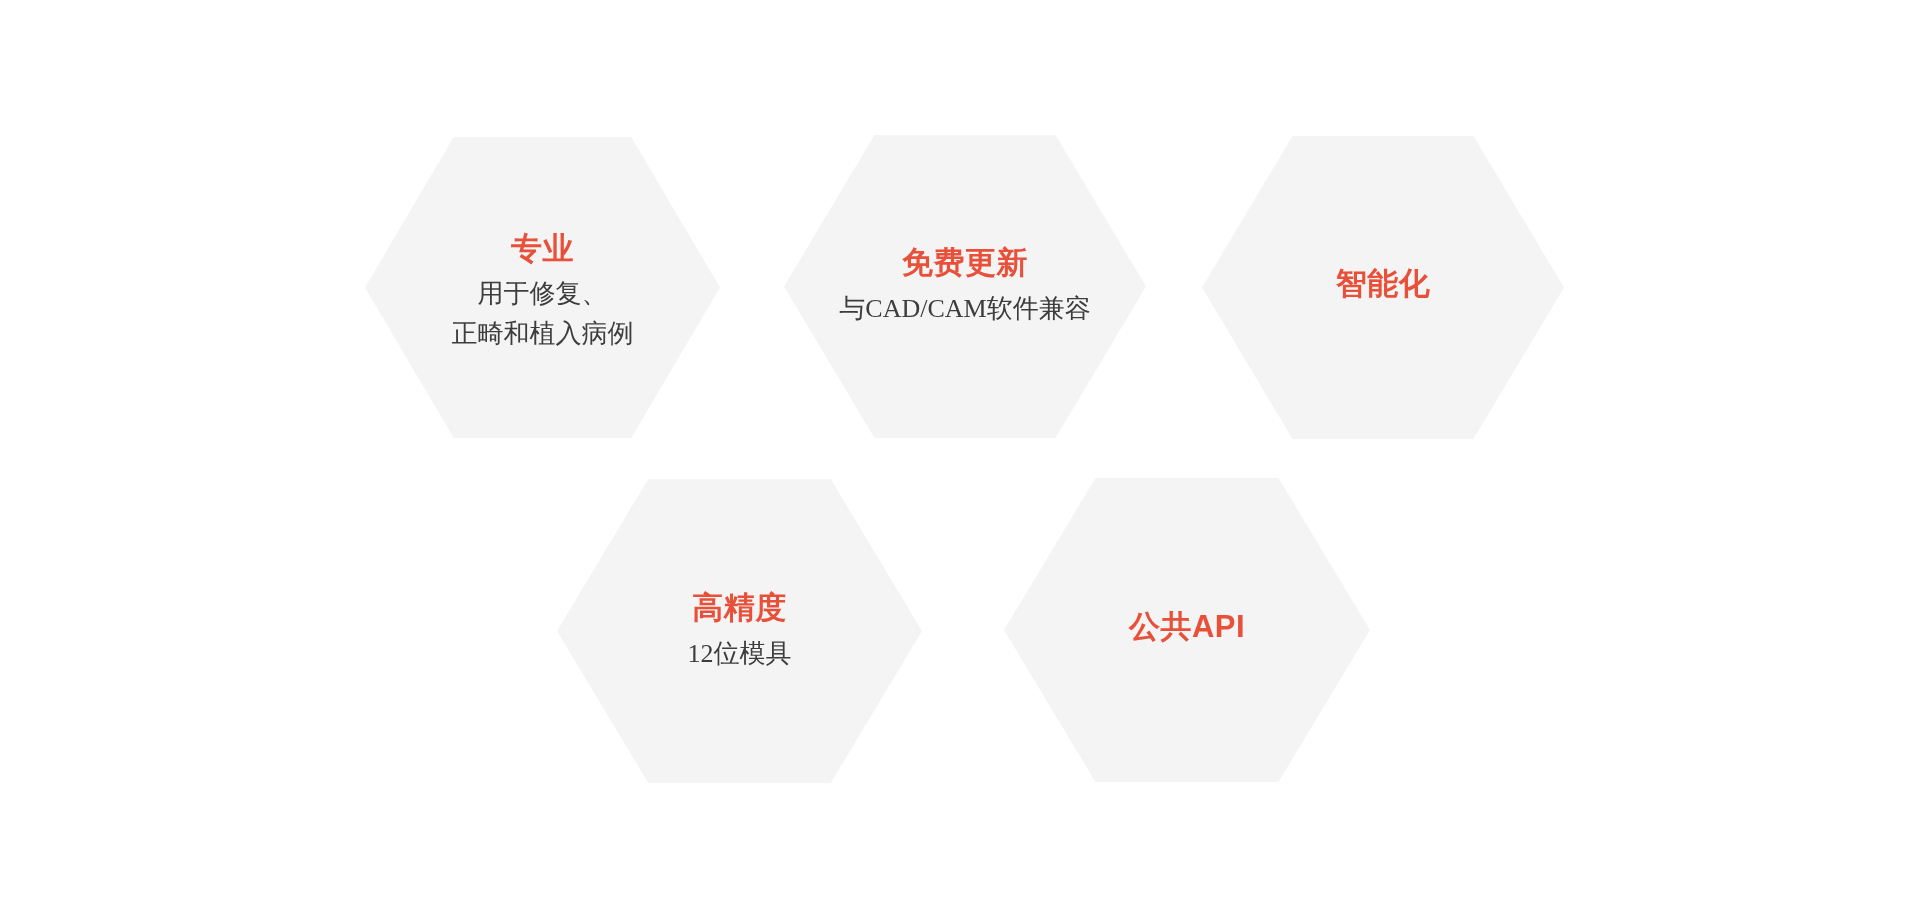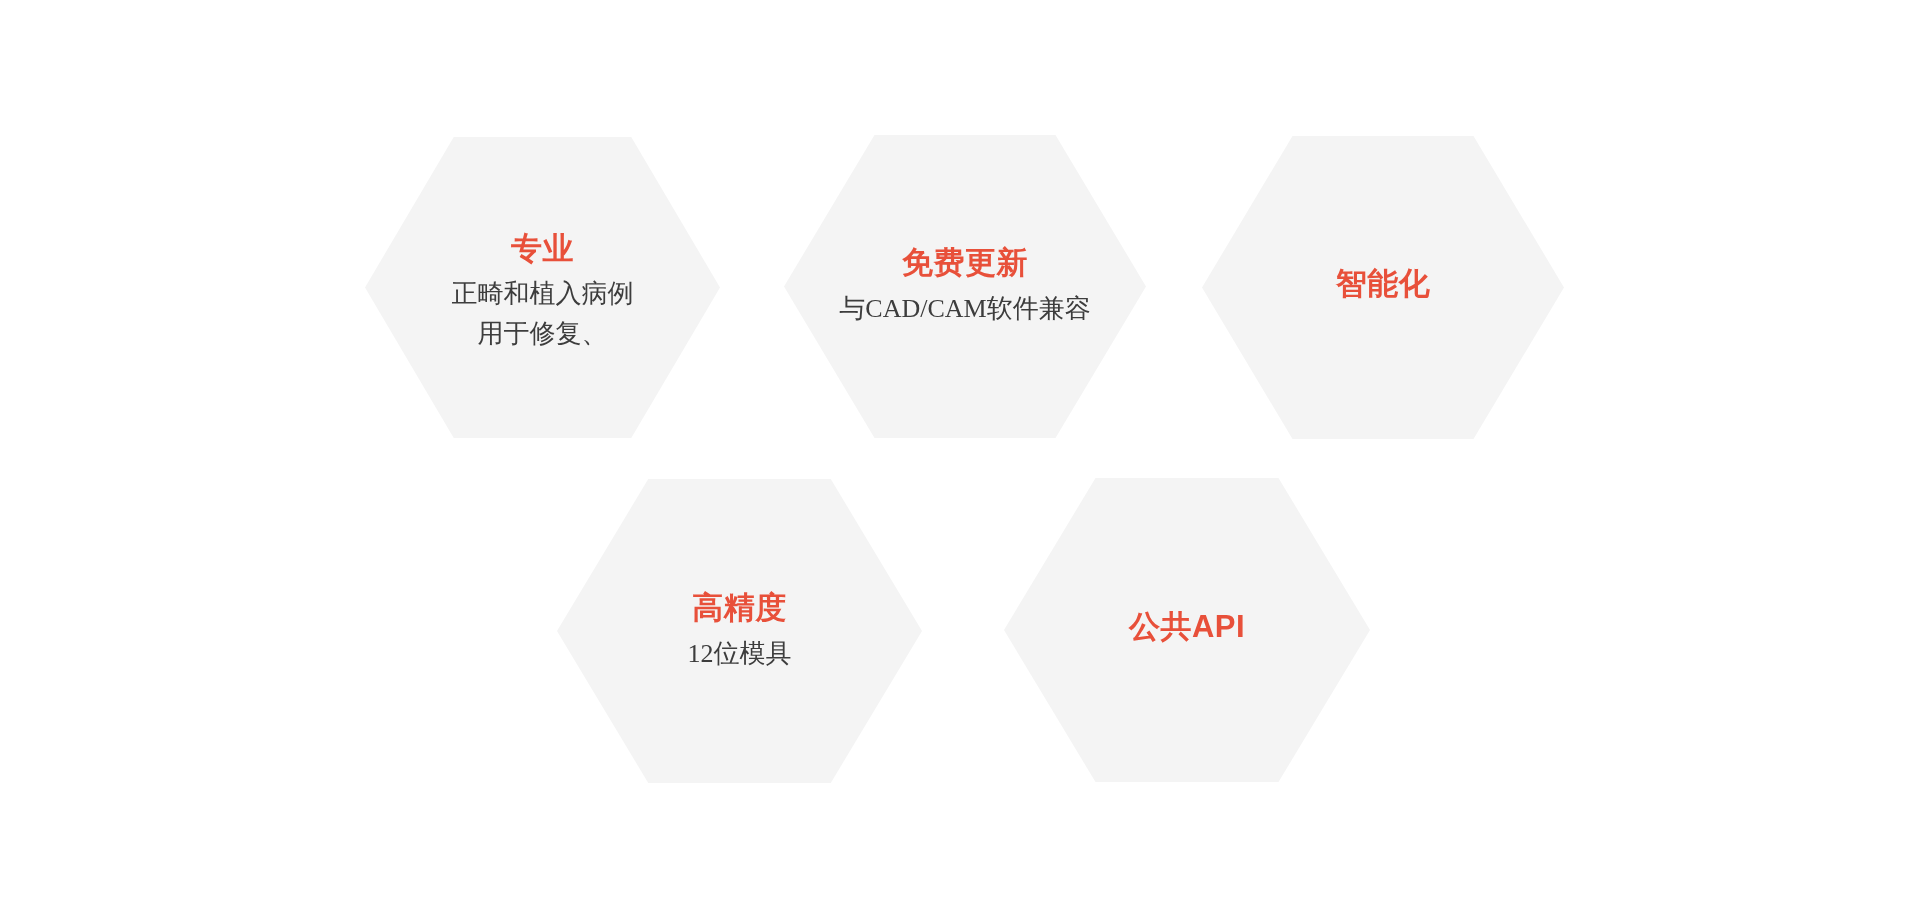--- a/index.html
+++ b/index.html
@@ -59,22 +59,22 @@
   
 </style>
 </head>
 <body>
 
 <div id="stage">
 
   <div class="hex" style="left:365px; top:137px; width:355px; height:301px; background:#f4f4f4;">
     <div class="hex-title" style="color:#e8503a;margin-top:8px;">专业</div>
     <div class="hex-body">
+      <span class="ln">用于修复、</span>
       <span class="ln">正畸和植入病例</span>
-      <span class="ln">用于修复、</span>
     </div>
   </div>
 
   <div class="hex" style="left:784px; top:135px; width:362px; height:303px; background:#f4f4f4;">
     <div class="hex-title" style="color:#e8503a;">免费更新</div>
     <div class="hex-body">
       <span class="ln">与CAD/CAM软件兼容</span>
     </div>
   </div>
 

